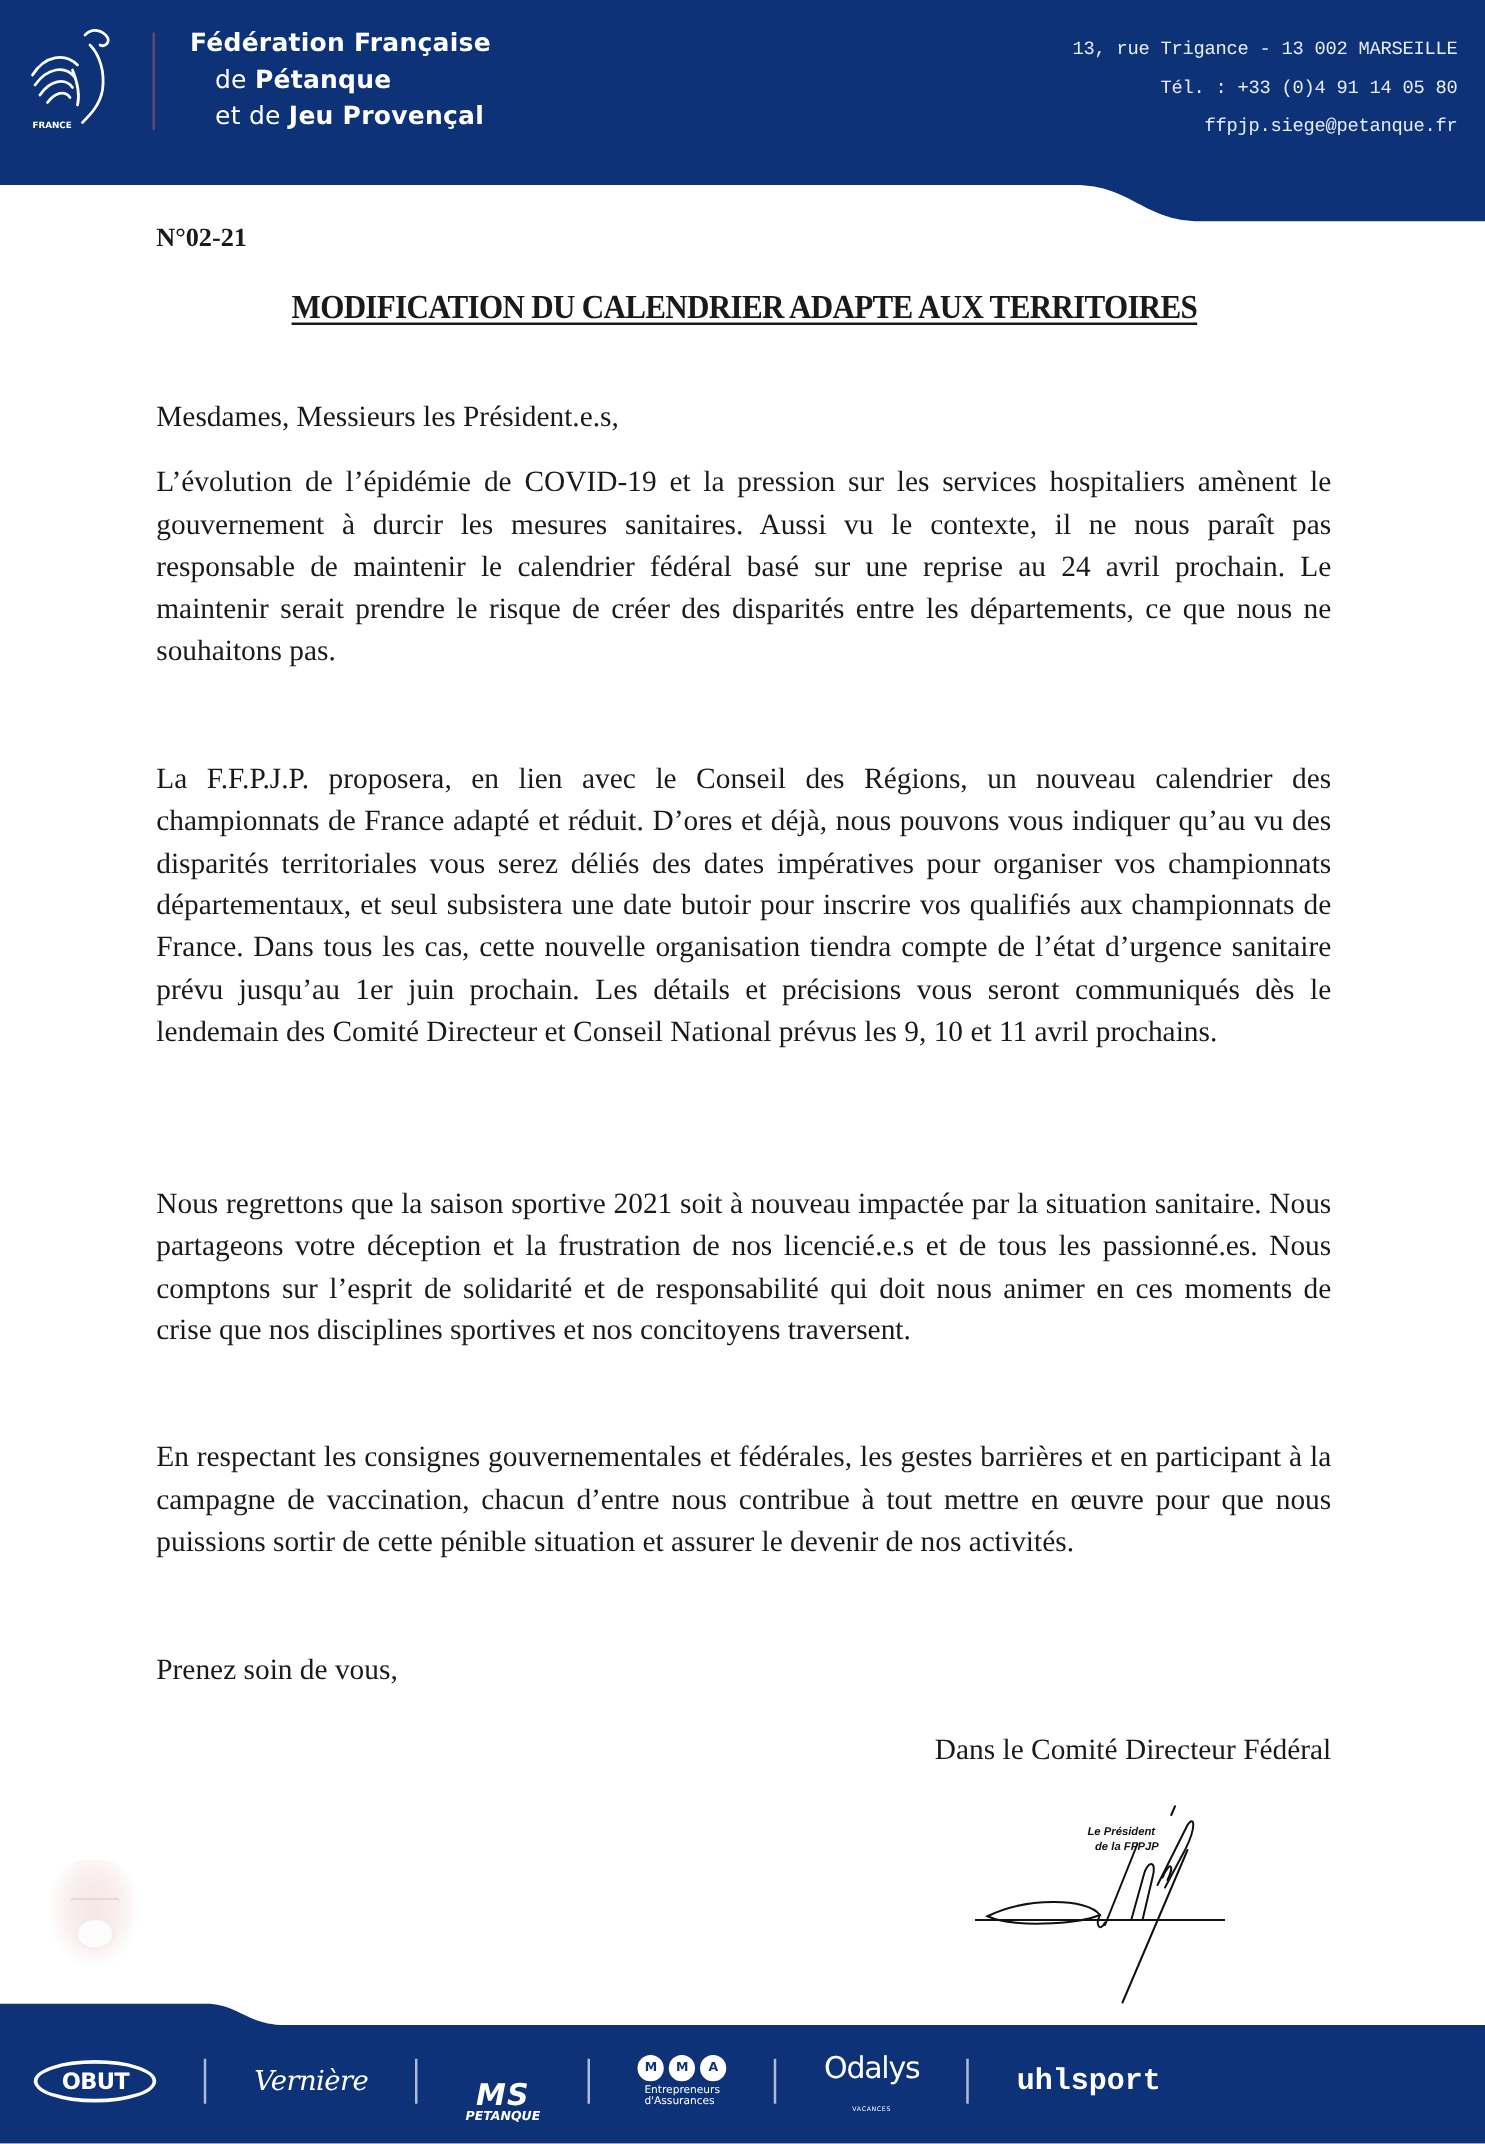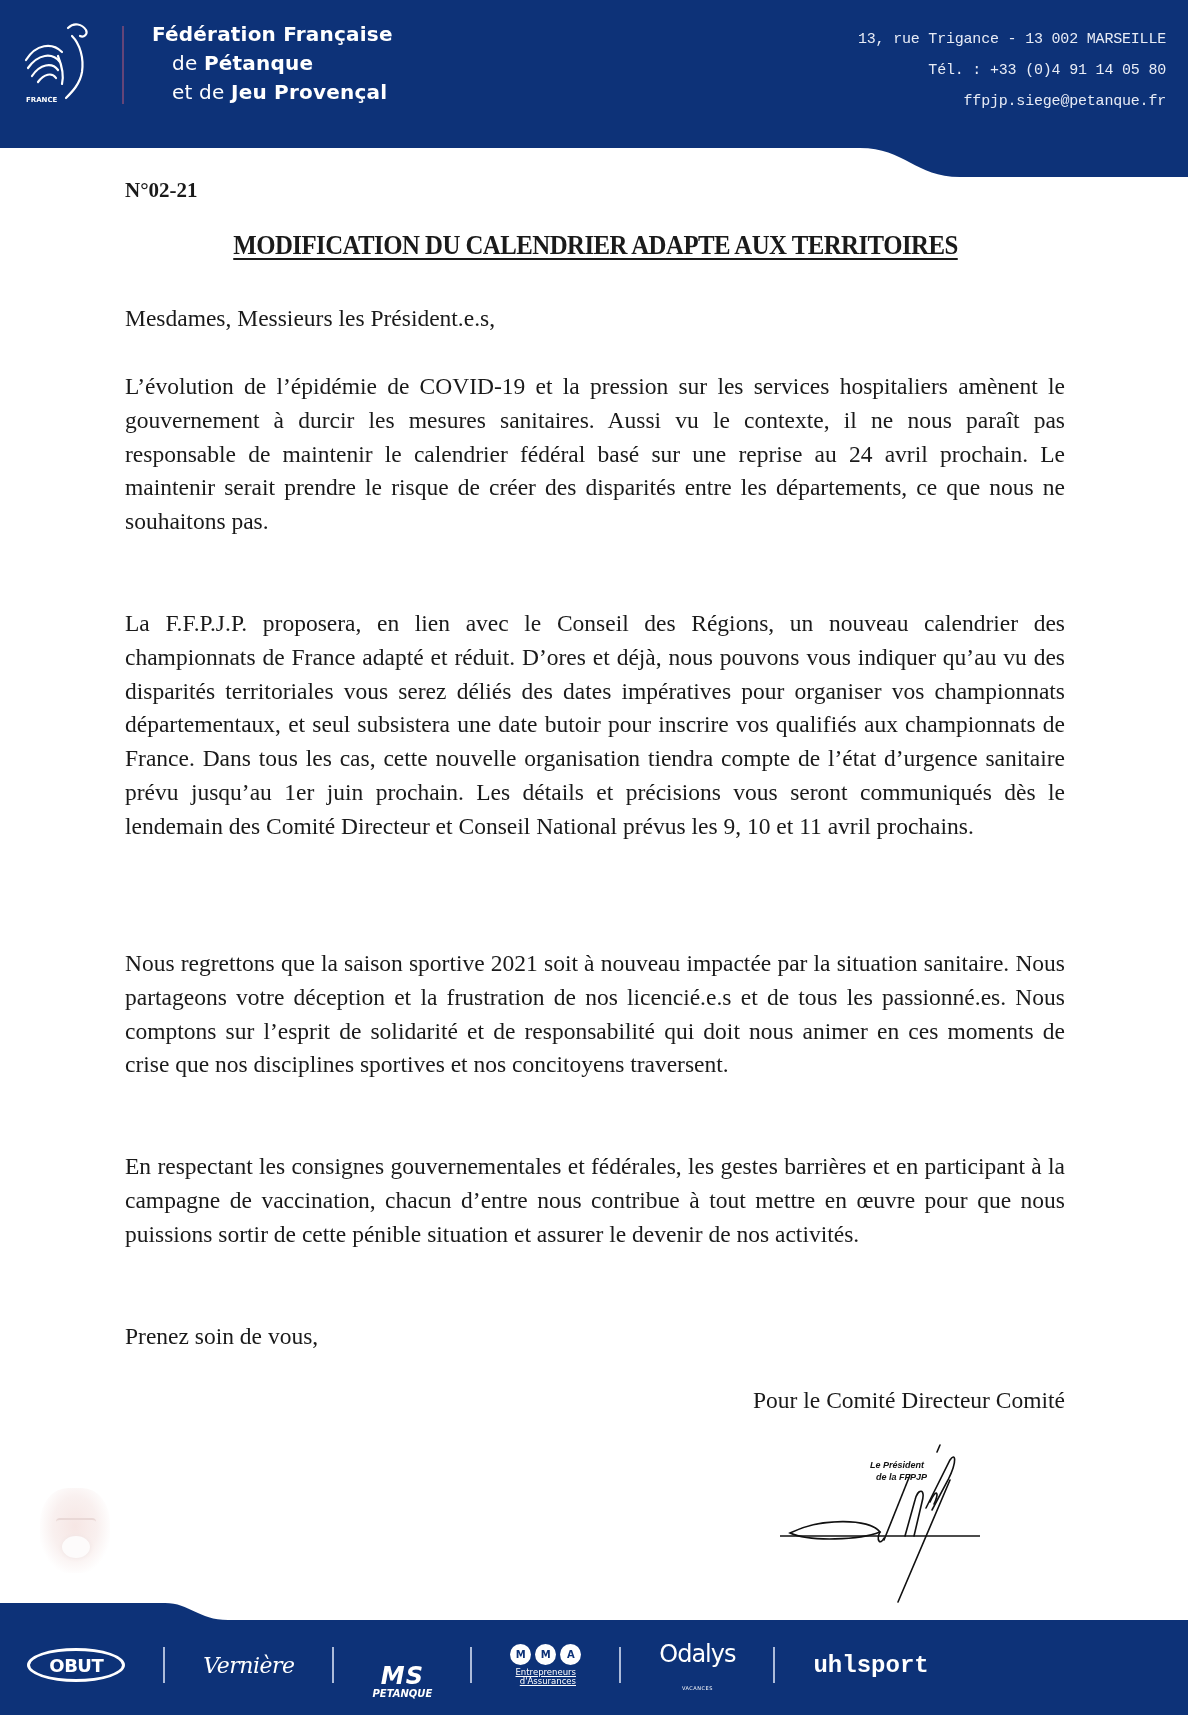--- a/index.html
+++ b/index.html
@@ -9,21 +9,21 @@
   .logo-rooster { position:absolute; left:22px; top:18px; width:78px; height:88px; }
   .logo-divider { position:absolute; left:122px; top:26px; width:2px; height:78px; background:#7b4a78; opacity:0.8; }
   .fed-name { position:absolute; left:152px; top:20px; color:#fff; font-family:"DejaVu Sans", sans-serif; font-size:20px; line-height:29px; letter-spacing:0.2px; }
   .fed-name b { font-weight:bold; }
   .fed-name .light { font-weight:normal;margin-left:20px; }
   .contact { position:absolute; right:22px; top:24px; text-align:right; color:#e8ecf6; font-family:Liberation Mono, monospace; font-size:15px; line-height:31px; letter-spacing:-0.2px; }
   .ref { position:absolute; left:125px; top:178px; font-size:21px; font-weight:bold; }
   .title { position:absolute; left:125px; width:941px; text-align:center; top:230px; font-size:27px; font-weight:bold; text-decoration:underline; text-decoration-thickness:2px; text-underline-offset:4px; letter-spacing:-0.6px; transform:scaleX(0.92); transform-origin:center; }
   .body { position:absolute; left:125px; width:940px; font-size:23.5px; line-height:33.8px; }
   .body p { margin:0; text-align:justify; }
-  .greeting { top:302px; }
+  .greeting { top:318px; }
   .p1 { top:370px; }
   .p2 { top:607px; }
   .p3 { top:947px; }
   .p4 { top:1150px; }
   .closing { top:1320px; }
   .signatory { position:absolute; right:123px; top:1387px; font-size:23.5px; }
   .signature { position:absolute; left:780px; top:1440px; width:200px; height:170px; }
   .photo { position:absolute; left:40px; top:1488px; width:70px; height:85px; border-radius:40%; background:radial-gradient(ellipse at 50% 45%, #f6e6e4 0%, #f9f0ef 45%, #ffffff 75%); }
   .photo-beard { position:absolute; left:22px; top:48px; width:28px; height:22px; border-radius:50%; background:#fdfbfb; box-shadow:0 0 4px #efe4e3; }
   .photo-glasses { position:absolute; left:16px; top:30px; width:40px; height:8px; border-top:2px solid #e9d8d6; border-radius:4px; }
@@ -31,21 +31,21 @@
   .sponsor { display:flex; align-items:center; justify-content:center; height:60px; }
   .sep { width:2px; height:36px; background:#c9d3ea; margin:0 38px; opacity:0.85; }
   .obut { width:98px; height:34px; border:3px solid #fff; border-radius:50%; display:flex; align-items:center; justify-content:center; font-family:"DejaVu Sans", sans-serif; font-weight:bold; font-size:18px; letter-spacing:-0.5px; box-sizing:border-box; }
   .verniere { font-family:"DejaVu Serif", serif; font-style:italic; font-size:22px; letter-spacing:-0.5px; }
   .ms { display:flex; flex-direction:column; align-items:center; font-family:"DejaVu Sans", sans-serif; font-style:italic; font-weight:bold;margin-top:32px; }
   .ms .big { font-size:24px; line-height:24px; letter-spacing:1px; }
   .ms .small { font-size:10px; }
   .mma { display:flex; flex-direction:column; align-items:center; }
   .mma .circles { display:flex; gap:4px; }
   .mma .c { width:21px; height:21px; border-radius:50%; background:#fff; color:#0d3278; font-size:10px; font-weight:bold; display:flex; align-items:center; justify-content:center; font-family:"DejaVu Sans", sans-serif; }
-  .mma .cap { font-size:8.5px; line-height:9px; text-align:right; font-family:"DejaVu Sans", sans-serif; margin-top:3px;text-decoration:underline; }
+  .mma .cap { font-size:8.5px; line-height:9px; text-align:left; font-family:"DejaVu Sans", sans-serif; margin-top:3px; }
   .odalys { font-family:"DejaVu Sans", sans-serif; font-size:24px; letter-spacing:-1px; display:flex; flex-direction:column; align-items:center;gap:19px; }
   .odalys small { font-size:5px; letter-spacing:0.5px; margin-top:-2px; }
   .uhlsport { font-family:Liberation Mono, monospace; font-weight:bold; font-size:24px; }
 </style>
 </head>
 <body>
 
 <svg class="header-bg" viewBox="0 0 1188 180" preserveAspectRatio="none">
   <path d="M0,0 H1188 V177 H960 C915,177 905,148 860,148 H0 Z" fill="#0d3278"></path>
 </svg>
@@ -90,21 +90,21 @@
 </div>
 <div class="body p3">
   <p>Nous regrettons que la saison sportive 2021 soit à nouveau impactée par la situation sanitaire. Nous partageons votre déception et la frustration de nos licencié.e.s et de tous les passionné.es. Nous comptons sur l’esprit de solidarité et de responsabilité qui doit nous animer en ces moments de crise que nos disciplines sportives et nos concitoyens traversent.</p>
 </div>
 <div class="body p4">
   <p>En respectant les consignes gouvernementales et fédérales, les gestes barrières et en participant à la campagne de vaccination, chacun d’entre nous contribue à tout mettre en œuvre pour que nous puissions sortir de cette pénible situation et assurer le devenir de nos activités.</p>
 </div>
 <div class="body closing">
   <div>Prenez soin de vous,</div>
 </div>
-<div class="signatory">Pour le Comité Directeur Comité</div>
+<div class="signatory">Dans le Comité Directeur Fédéral</div>
 
 <svg class="signature" viewBox="0 0 200 170">
   <text x="90" y="28" font-size="9" font-style="italic" font-weight="bold" font-family="Liberation Sans, sans-serif" fill="#111">Le Président</text>
   <text x="96" y="40" font-size="9" font-style="italic" font-weight="bold" font-family="Liberation Sans, sans-serif" fill="#111">de la FFPJP</text>
   <g fill="none" stroke="#111" stroke-width="1.6" stroke-linecap="round">
     <path d="M10,93 C40,78 90,78 100,92 C80,100 30,102 10,93 Z"></path>
     <path d="M0,96 H200"></path>
     <path d="M100,92 C96,100 100,106 104,98"></path>
     <path d="M104,100 L130,35"></path>
     <path d="M125,96 L135,60 C138,48 146,48 142,62 L134,96"></path>

